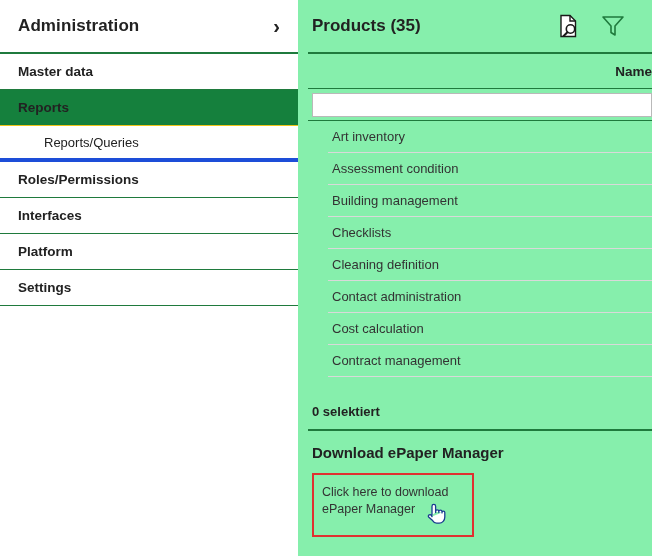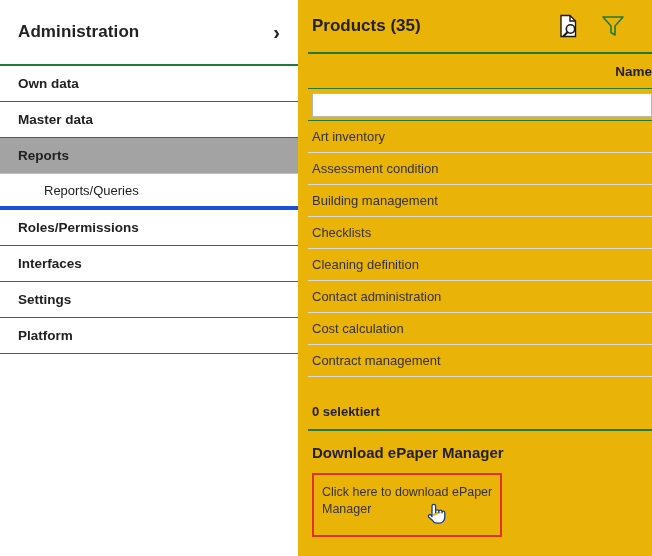--- a/index.html
+++ b/index.html
@@ -26,21 +26,21 @@
     width: 298px;
     flex: 0 0 298px;
     box-sizing: border-box;
     background: #ffffff;
     position: relative;
   }
   .sidebar-header {
     display: flex;
     align-items: center;
     justify-content: space-between;
-    height: 66px;
+    height: 54px;
     padding: 0 14px 0 18px;
     box-sizing: border-box;
     border-bottom: 2px solid #1f7a3d;
   }
   .sidebar-title {
     font-size: 17px;
     font-weight: bold;
     color: #222222;
     letter-spacing: 0.1px;
   }
@@ -57,21 +57,21 @@
     align-items: center;
     box-sizing: border-box;
     border-bottom: 1px solid #1f7a3d;
     padding-left: 18px;
     font-size: 13.5px;
     font-weight: bold;
     color: #222222;
     background: #ffffff;
   }
   .nav-item.active {
-    background: #a3a3a3;
+    background: #15803d;
     border-bottom: 1px solid #f0c419;
   }
   .nav-sub {
     height: 36px;
     display: flex;
     align-items: center;
     box-sizing: border-box;
     padding-left: 44px;
     font-size: 13px;
     color: #222222;
@@ -84,21 +84,21 @@
   .nav-sub.plain {
     border-bottom: 4px solid #1d4ed8;
   }
 
   
   .content {
     flex: 1 1 auto;
     position: relative;
     box-sizing: border-box;
     padding-left: 10px;
-    background: #eab308;
+    background: #86efac;
   }
   .content-header {
     display: flex;
     align-items: center;
     height: 54px;
     box-sizing: border-box;
     border-bottom: 2px solid #1f7a3d;
     padding: 0 12px 0 4px;
   }
   .content-title {
@@ -154,20 +154,21 @@
   }
   .list-row {
     height: 32px;
     display: flex;
     align-items: center;
     padding-left: 4px;
     box-sizing: border-box;
     font-size: 13px;
     color: #333333;
     border-bottom: 1px solid #d9d9d9;
+    margin-left: 20px;
   }
   .selected-row {
     height: 38px;
     display: flex;
     align-items: center;
     padding-left: 4px;
     box-sizing: border-box;
     font-size: 13px;
     font-weight: bold;
     color: #222222;
@@ -179,21 +180,21 @@
     display: flex;
     align-items: center;
     padding-left: 4px;
     box-sizing: border-box;
     font-size: 15px;
     font-weight: bold;
     color: #222222;
   }
   .download-box {
     margin-left: 4px;
-    width: 190px;
+    width: 162px;
     height: 64px;
     box-sizing: border-box;
     border: 2px solid #e03030;
     display: flex;
     align-items: flex-start;
     position: relative;
     padding: 9px 6px 0 8px;
   }
   .download-link {
     font-size: 12.5px;
@@ -215,23 +216,20 @@
 
 <div class="app">
 
   <div class="sidebar">
 
     <div class="sidebar-header">
       <div class="sidebar-title">Administration</div>
       <div class="chevron-right">›</div>
     </div>
 
-    <div class="nav-item">
-      <span>Own data</span>
-    </div>
 
     <div class="nav-item">
       <span>Master data</span>
     </div>
 
     <div class="nav-item active">
       <span>Reports</span>
     </div>
 
 
@@ -241,25 +239,25 @@
 
     <div class="nav-item">
       <span>Roles/Permissions</span>
     </div>
 
     <div class="nav-item">
       <span>Interfaces</span>
     </div>
 
     <div class="nav-item">
+      <span>Platform</span>
+    </div>
+
+    <div class="nav-item">
       <span>Settings</span>
-    </div>
-
-    <div class="nav-item">
-      <span>Platform</span>
     </div>
 
   </div>
 
   <div class="content">
 
     <div class="content-header">
       <div class="content-title">Products (35)</div>
       <div class="header-icons">
         <div class="icon-btn">

